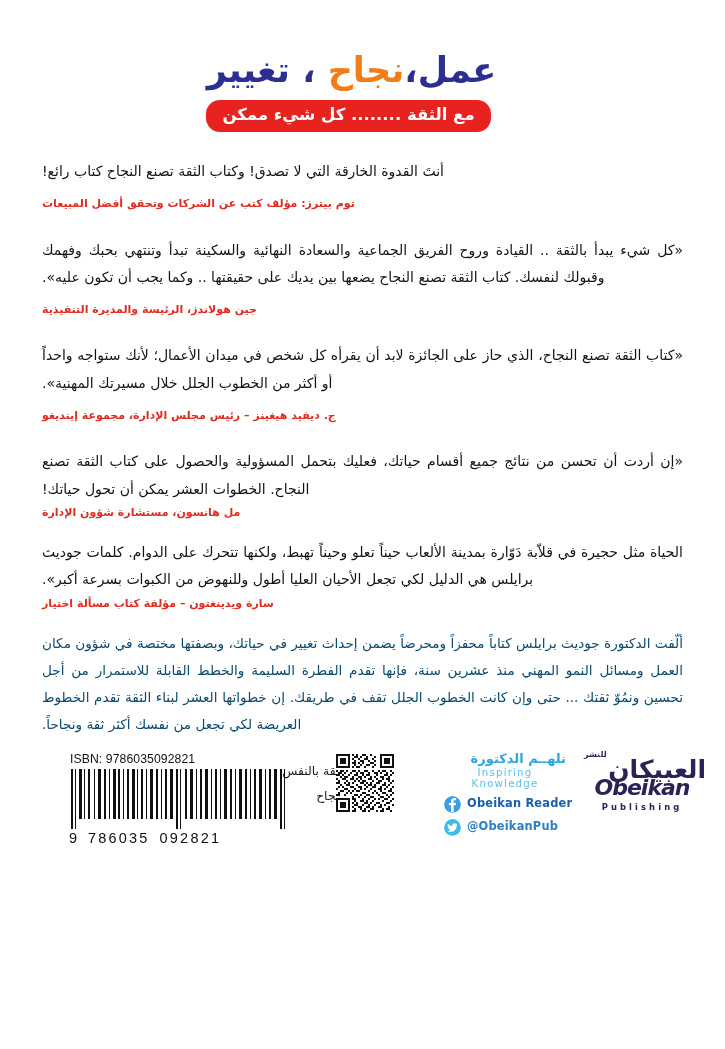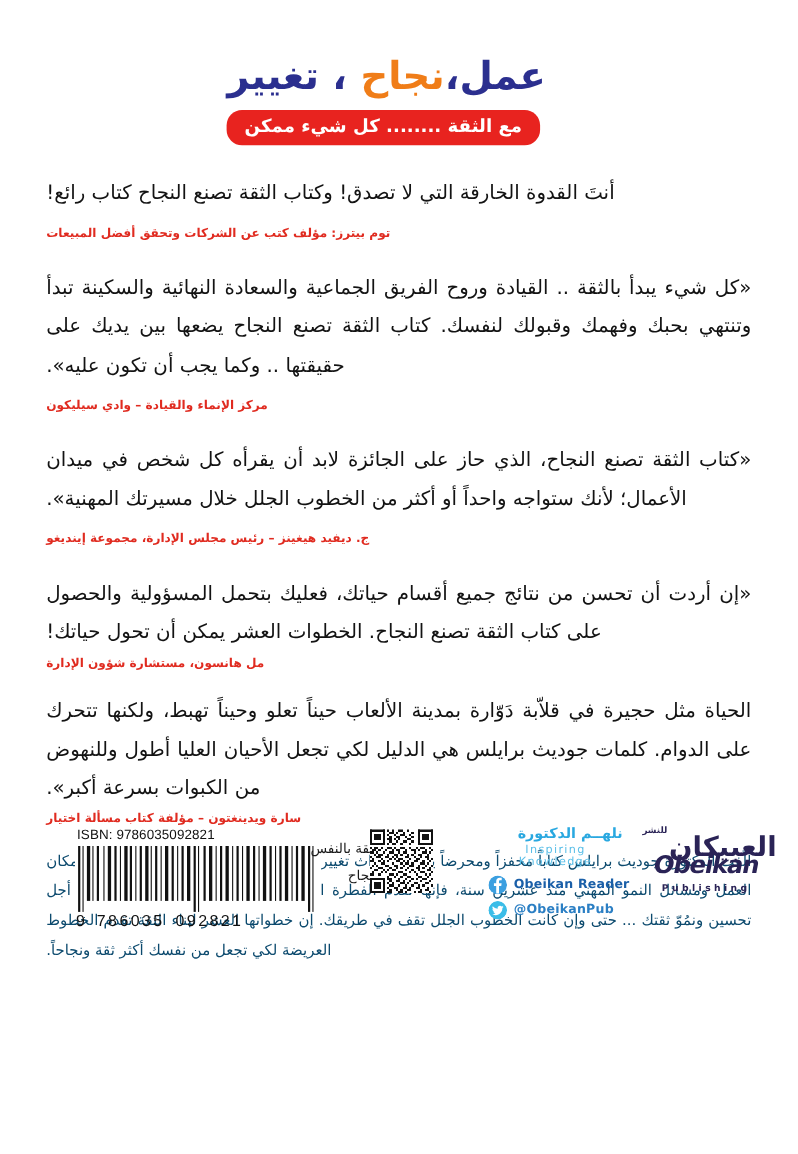--- a/index.html
+++ b/index.html
@@ -60,21 +60,21 @@
   .content {
     position: absolute;
     top: 158px;
     right: 42px;
     left: 42px;
     direction: rtl;
     text-align: justify;
   }
   .quote {
     font-family: "DejaVu Sans", "Liberation Sans", sans-serif;
-    font-size: 18px;
+    font-size: 14px;
     line-height: 1.95;
     color: #131313;
     margin: 0;
     text-align: justify;
     text-align-last: left;
   }
   .quote.lead {
     text-align: left;
     text-align-last: left;
   }
@@ -271,21 +271,21 @@
   <div class="content">
 
     <p class="quote lead">أنتَ القدوة الخارقة التي لا تصدق! وكتاب الثقة تصنع النجاح كتاب رائع!</p>
     <div class="gap-sm"></div>
     <p class="attrib">توم بيترز: مؤلف كتب عن الشركات وتحقق أفضل المبيعات</p>
 
     <div class="gap-lg"></div>
 
     <p class="quote">«كل شيء يبدأ بالثقة .. القيادة وروح الفريق الجماعية والسعادة النهائية والسكينة تبدأ وتنتهي بحبك وفهمك وقبولك لنفسك. كتاب الثقة تصنع النجاح يضعها بين يديك على حقيقتها .. وكما يجب أن تكون عليه».</p>
     <div class="gap-sm"></div>
-    <p class="attrib">مركز الإنماء والقيادة – وادي سيليكون</p>
+    <p class="attrib">جين هولاندز، الرئيسة والمديرة التنفيذية</p>
 
     <div class="gap-lg"></div>
 
     <p class="quote">«كتاب الثقة تصنع النجاح، الذي حاز على الجائزة لابد أن يقرأه كل شخص في ميدان الأعمال؛ لأنك ستواجه واحداً أو أكثر من الخطوب الجلل خلال مسيرتك المهنية».</p>
     <div class="gap-sm"></div>
     <p class="attrib">ج. ديفيد هيغينز – رئيس مجلس الإدارة، مجموعة إينديغو</p>
 
     <div class="gap-lg"></div>
 
     <p class="quote">«إن أردت أن تحسن من نتائج جميع أقسام حياتك، فعليك بتحمل المسؤولية والحصول على كتاب الثقة تصنع النجاح. الخطوات العشر يمكن أن تحول حياتك!</p>

